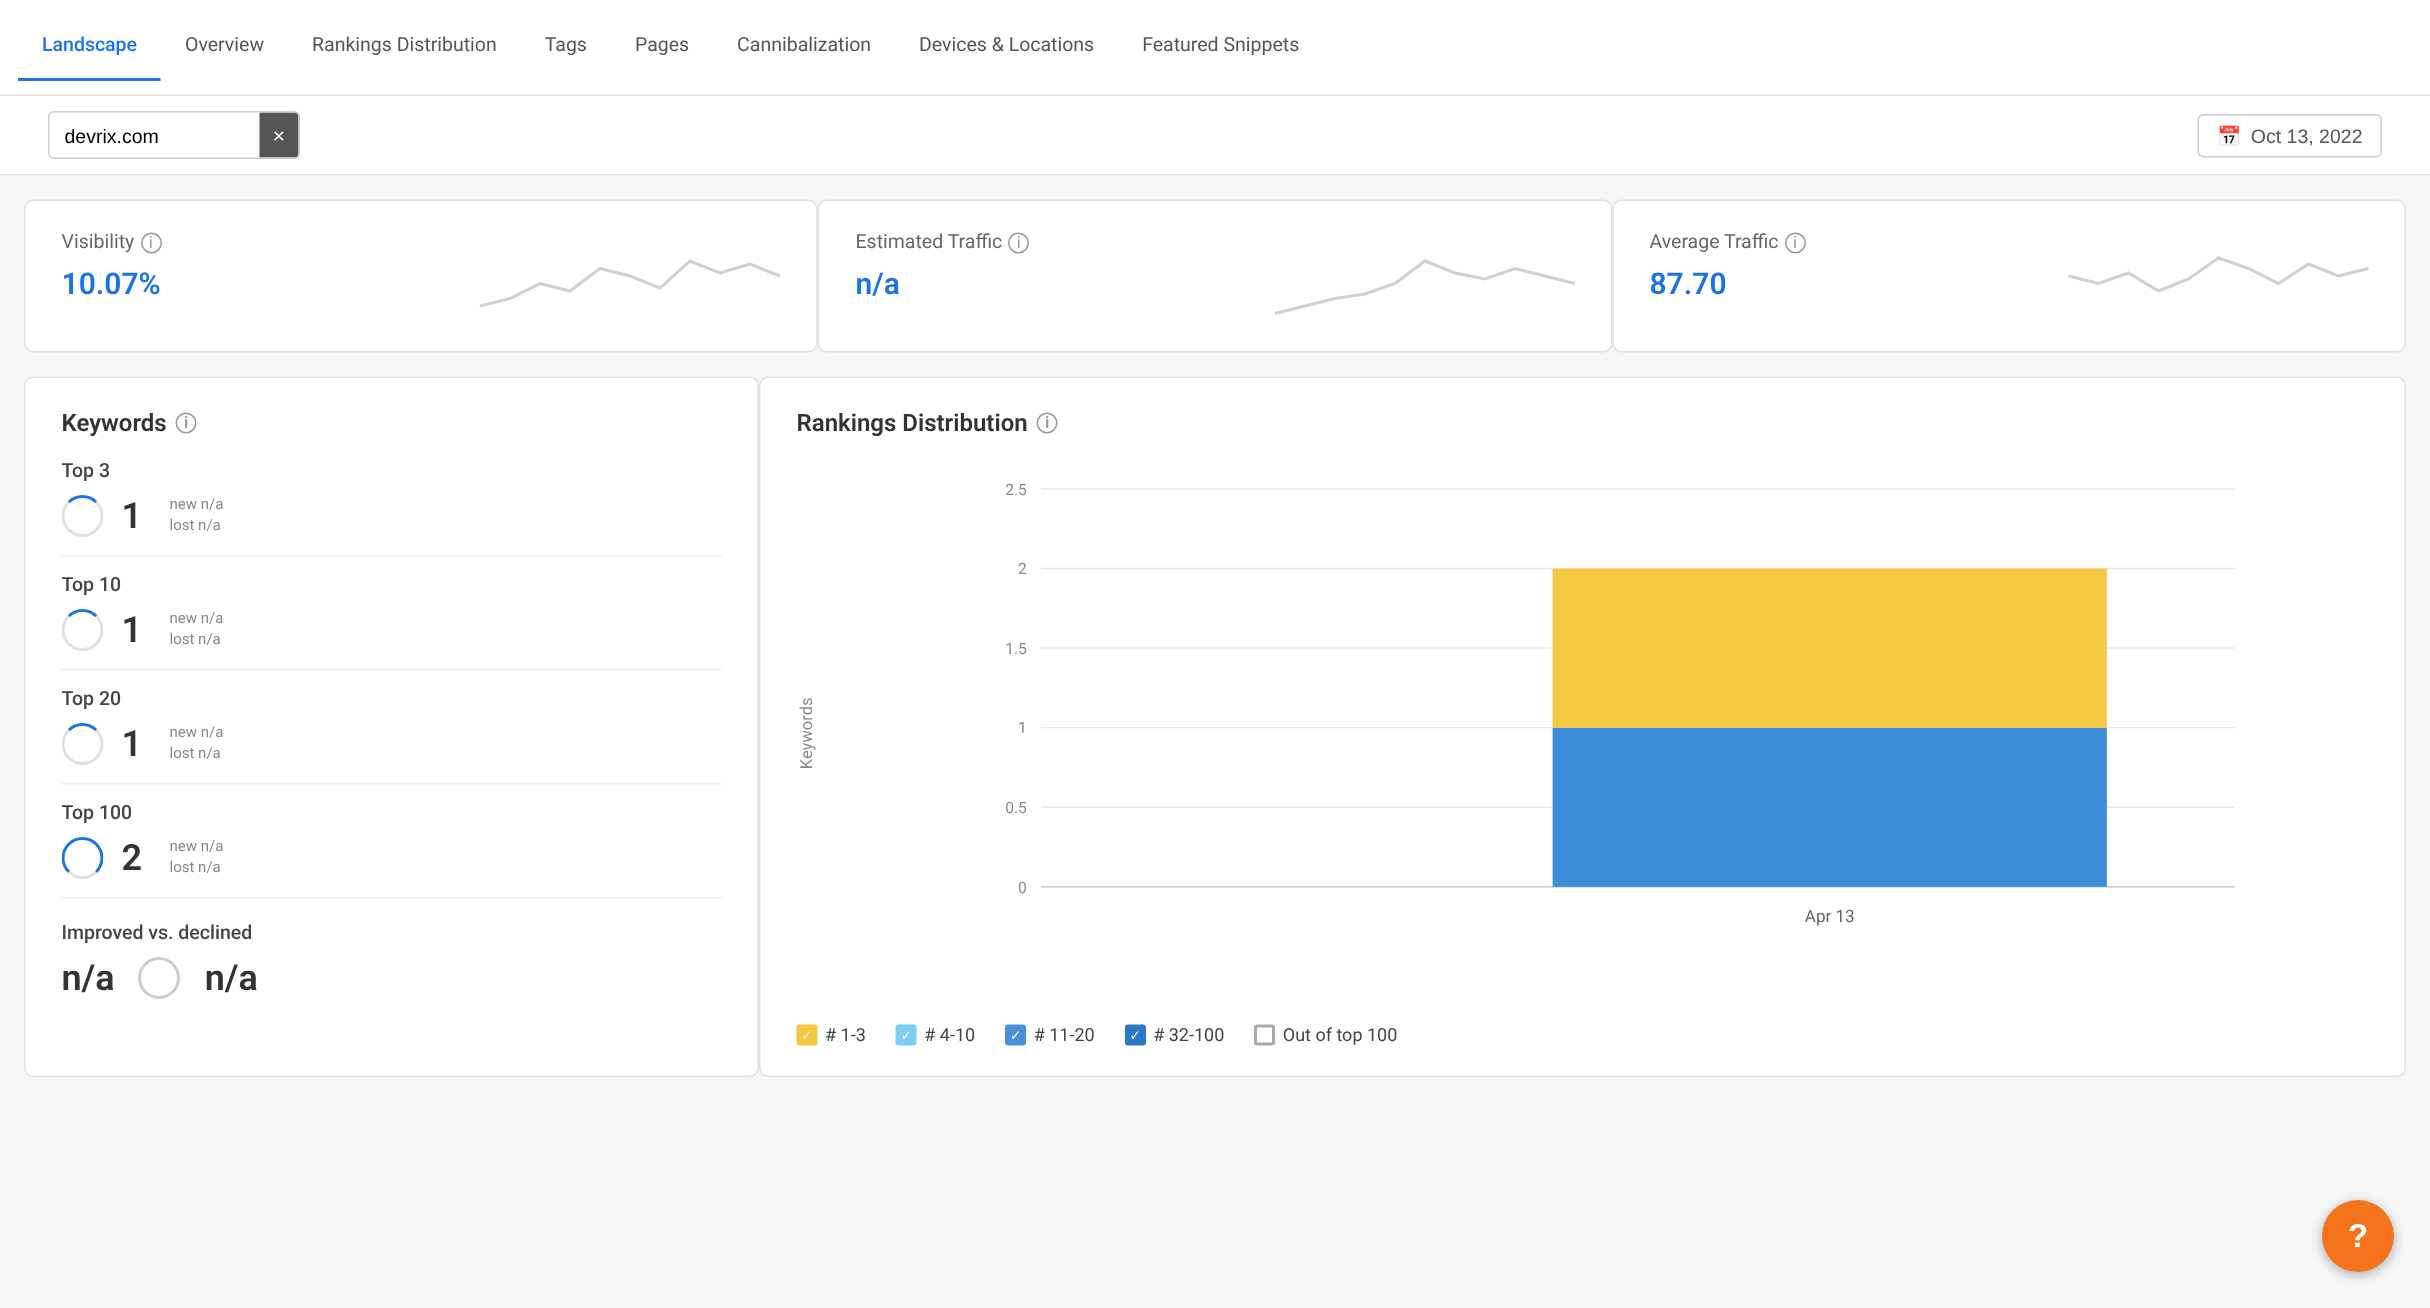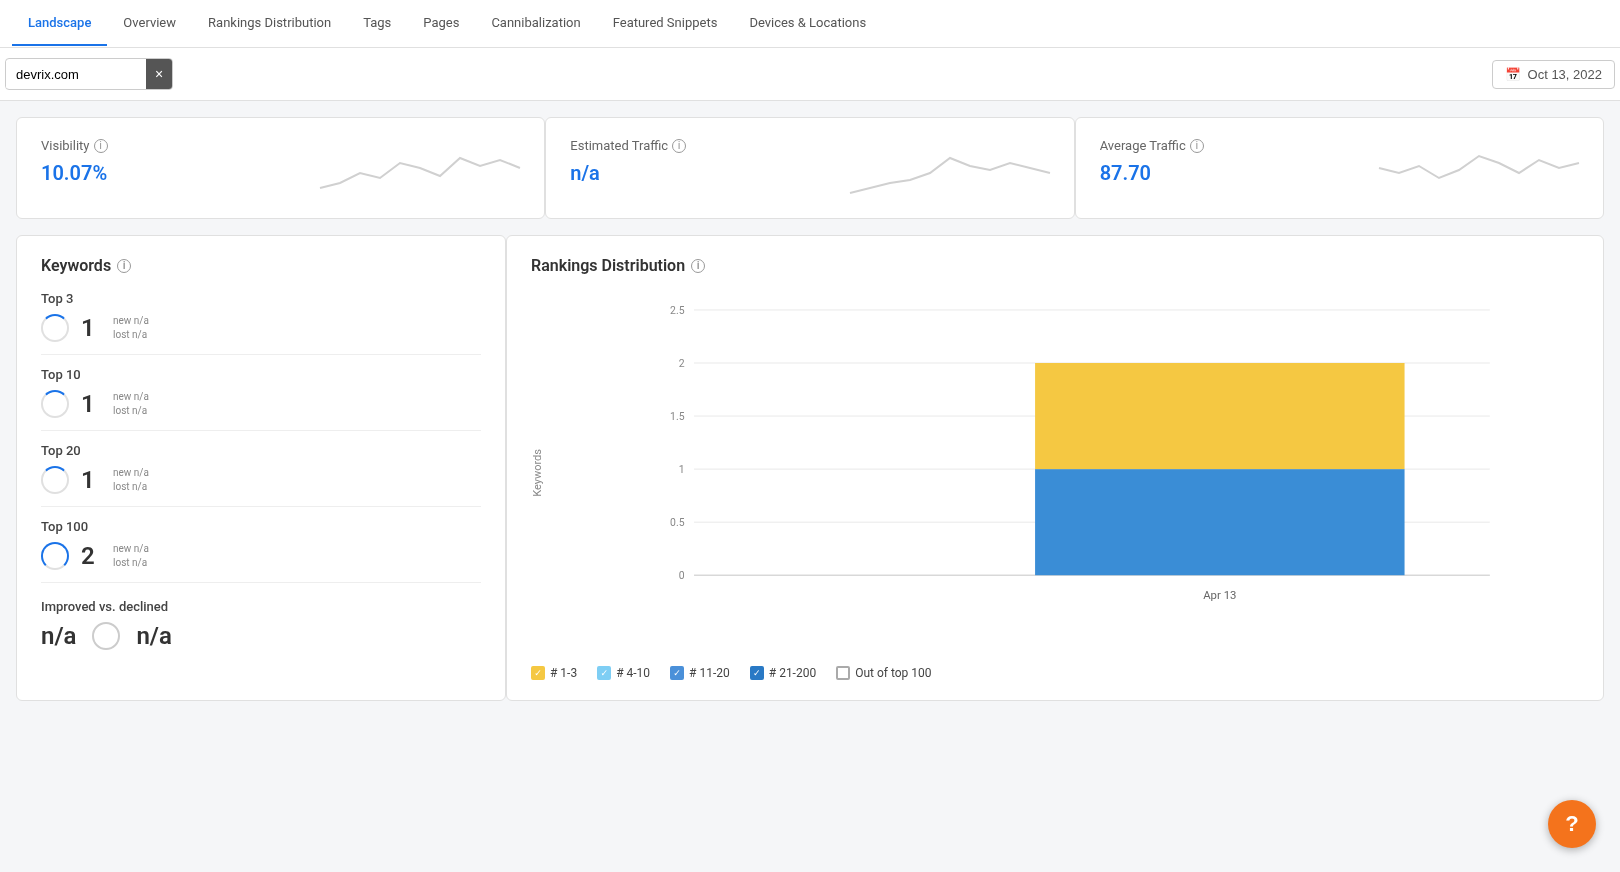--- a/index.html
+++ b/index.html
@@ -1,21 +1,21 @@
 <!DOCTYPE html>
 <html><head>
   <meta charset="utf-8">
   <style>
     * { box-sizing: border-box; margin: 0; padding: 0; }
     body { font-family: -apple-system, BlinkMacSystemFont, 'Segoe UI', Roboto, sans-serif; background: #f5f6f8; font-size: 14px; color: #333; }
     .nav-tab { padding: 14px 16px; font-size: 13px; color: #555; cursor: pointer; border-bottom: 2px solid transparent; white-space: nowrap; }
     .nav-tab.active { color: #1a73e8; border-bottom: 2px solid #1a73e8; font-weight: 500; }
 
     
-    .toolbar { background: #fff; border-bottom: 1px solid #e0e0e0; padding: 10px 5px; display: flex; align-items: center; justify-content: space-between; }
+    .toolbar { background: #fff; border-bottom: 1px solid #e0e0e0; padding: 10px 32px; display: flex; align-items: center; justify-content: space-between; }
     .domain-input-wrap { display: flex; align-items: center; border: 1px solid #ccc; border-radius: 4px; overflow: hidden; background: #fff; }
     .domain-input { border: none; outline: none; padding: 6px 10px; font-size: 13px; width: 140px; }
     .clear-btn { background: #555; border: none; color: #fff; width: 26px; height: 30px; cursor: pointer; font-size: 14px; display: flex; align-items: center; justify-content: center; }
     .date-btn { border: 1px solid #ccc; border-radius: 4px; background: #fff; padding: 6px 12px; font-size: 13px; color: #555; cursor: pointer; display: flex; align-items: center; gap: 6px; }
 
     
     .main { padding: 16px; }
 
     
     .metrics-row { display: flex; gap: 0; margin-bottom: 16px; }
@@ -54,29 +54,29 @@
     
     .help-btn { position: fixed; bottom: 24px; right: 24px; width: 48px; height: 48px; border-radius: 50%; background: #f4731c; color: #fff; border: none; font-size: 22px; font-weight: 700; cursor: pointer; display: flex; align-items: center; justify-content: center; box-shadow: 0 2px 8px rgba(0,0,0,0.3); }
 
     .info-icon { font-size: 11px; color: #999; cursor: pointer; border: 1px solid #999; border-radius: 50%; width: 14px; height: 14px; display: inline-flex; align-items: center; justify-content: center; }
 
     svg.sparkline { overflow: visible; }
   </style>
 </head>
 <body>
 
-<nav style="background:#fff; border-bottom:1px solid #e0e0e0; display:flex; align-items:center; padding:0 12px; height:48px;">
+<nav style="background:#fff; border-bottom:1px solid #e0e0e0; display:flex; align-items:center; padding:0 12px; height:64px;">
   <div class="nav-tab active">Landscape</div>
   <div class="nav-tab">Overview</div>
   <div class="nav-tab">Rankings Distribution</div>
   <div class="nav-tab">Tags</div>
   <div class="nav-tab">Pages</div>
   <div class="nav-tab">Cannibalization</div>
+  <div class="nav-tab">Devices &amp; Locations</div>
   <div class="nav-tab">Featured Snippets</div>
-  <div class="nav-tab">Devices &amp; Locations</div>
 </nav>
 
 <div class="toolbar">
   <div class="domain-input-wrap">
     <input class="domain-input" type="text" value="devrix.com" style="">
     <button class="clear-btn">×</button>
   </div>
   <button class="date-btn">
     <span>📅</span>
     <span>Oct 13, 2022</span>
@@ -240,21 +240,21 @@
         <div class="legend-item">
           <div class="legend-check" style="border-color:#7ecef4; background:#7ecef4; color:#fff;">✓</div>
           <span># 4-10</span>
         </div>
         <div class="legend-item">
           <div class="legend-check" style="border-color:#4a90d9; background:#4a90d9; color:#fff;">✓</div>
           <span># 11-20</span>
         </div>
         <div class="legend-item">
           <div class="legend-check" style="border-color:#2979c5; background:#2979c5; color:#fff;">✓</div>
-          <span># 21-200</span>
+          <span># 32-100</span>
         </div>
         <div class="legend-item">
           <div class="legend-check" style="border-color:#aaa; background:#fff;"></div>
           <span>Out of top 100</span>
         </div>
       </div>
     </div>
 
   </div>
 </div>

